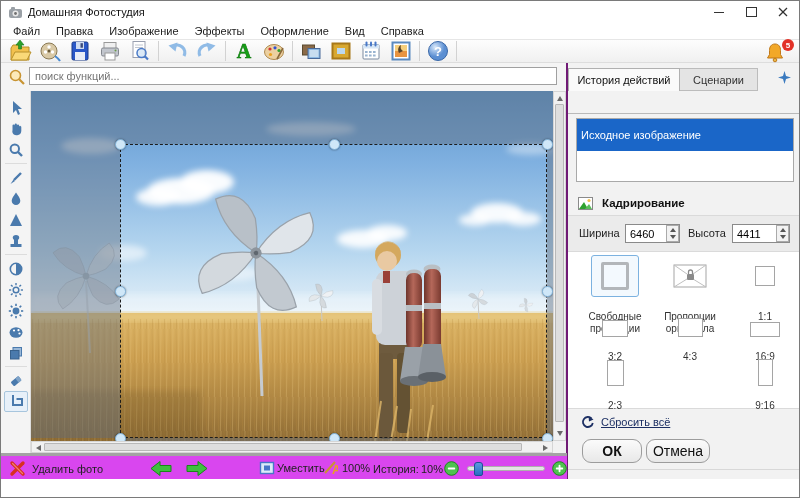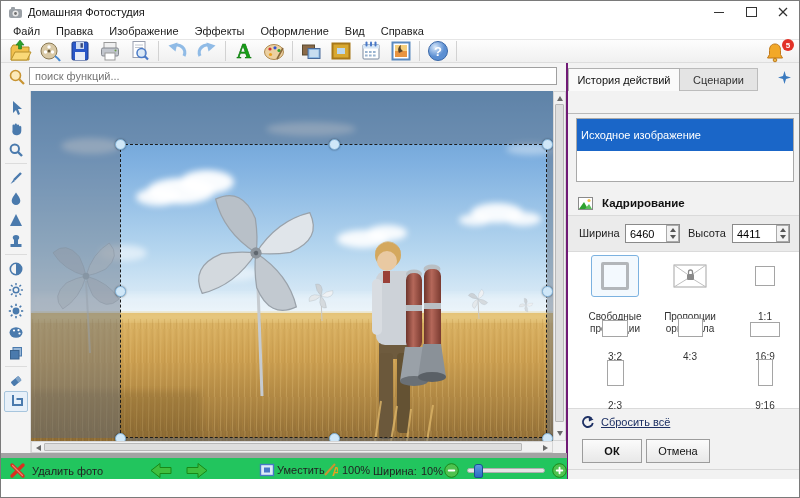--- a/index.html
+++ b/index.html
@@ -52,23 +52,23 @@
   .tri-u{width:0;height:0;border-left:3px solid transparent;border-right:3px solid transparent;border-bottom:4px solid #555;}
   .tri-d{width:0;height:0;border-left:3px solid transparent;border-right:3px solid transparent;border-top:4px solid #555;}
   #presets{position:absolute;left:0;top:189px;width:100%;height:157px;background:#fff;border-bottom:1px solid #dadada;box-sizing:border-box;}
   .pcell{position:absolute;width:70px;text-align:center;}
   .pbox{width:48px;height:42px;margin:0 auto;border:1px solid transparent;border-radius:3px;display:flex;align-items:center;justify-content:center;box-sizing:border-box;}
   .pbox.sel{border-color:#7cb2e0;background:#f3f9fe;}
   .plabel{font-size:10px;color:#333;line-height:1.15;margin-top:14px;}
   .rthumb{margin:0 auto;border:1px solid #a5a5a5;background:#fff;box-sizing:border-box;}
   #resetrow{position:absolute;left:12px;top:163px;display:flex;align-items:center;}
   #reset-link{font-size:11px;color:#1c2f63;text-decoration:underline;margin-left:7px;}
-  .btn{position:absolute;height:22px;background:linear-gradient(#fbfbfb,#e8e8e8);border:1px solid #9c9c9c;border-radius:0;font-size:11px;display:flex;align-items:center;justify-content:center;color:#111;}
-  
-  #bottombar{position:absolute;left:0;top:452px;width:566px;height:26px;background:#22c55e;border-top:5px solid #a3a3a3;box-sizing:border-box;text-align:center;}
+  .btn{position:absolute;height:22px;background:linear-gradient(#fbfbfb,#e8e8e8);border:1px solid #9c9c9c;border-radius:9px;font-size:14px;display:flex;align-items:center;justify-content:center;color:#111;}
+  
+  #bottombar{position:absolute;left:0;top:452px;width:566px;height:26px;background:#d946ef;border-top:3px solid #a3a3a3;box-sizing:border-box;text-align:center;}
   .bblabel{font-size:11px;color:#222;}
   #slider-track{position:absolute;left:466px;top:10px;width:78px;height:5px;background:#e4e4e4;border:1px solid #aeaeae;border-radius:3px;box-sizing:border-box;}
   #slider-handle{position:absolute;left:6px;top:-5px;width:9px;height:14px;background:linear-gradient(#5d9ae0,#2a6cc4);border:1px solid #1d4f96;border-radius:3px 3px 2px 2px;box-sizing:border-box;}
   
   #statusbar{position:absolute;left:0;top:478px;width:100%;height:20px;background:#f5f5f5;border-top:1px solid #c8c8c8;box-sizing:border-box;}
   .stext{font-size:11px;color:#222;position:absolute;top:3px;white-space:nowrap;}
   .sdiv{position:absolute;top:2px;width:1px;height:15px;background:#cfcfcf;}
 </style>
 </head>
 <body>
@@ -641,21 +641,21 @@
         </svg>
       <span class="bblabel" style="margin-left:2px">Уместить</span>
     </div>
     <div class="abs" style="left:322px;top:4px;display:flex;align-items:center">
       <svg width="15" height="16">
           <line x1="2" y1="13" x2="12" y2="2" stroke="#c89432" stroke-width="2"></line>
           <text x="9" y="14" font-size="12" font-weight="bold" fill="#e8a020" font-family="Liberation Sans,sans-serif">A</text>
         </svg>
       <span class="bblabel" style="margin-left:4px">100%</span>
     </div>
-    <span class="bblabel abs" style="left:372px;top:7px">Ширина:</span>
+    <span class="bblabel abs" style="left:372px;top:7px">История:</span>
     <span class="bblabel abs" style="left:420px;top:7px">10%</span>
     <svg class="abs" style="left:443px;top:5px" width="15" height="15">
         <circle cx="7.5" cy="7.5" r="6.8" fill="#4fc24f" stroke="#1a881a"></circle>
         <rect x="3.8" y="6.6" width="7.4" height="1.9" rx="0.9" fill="#fff"></rect>
       </svg>
     <div id="slider-track">
       <div id="slider-handle"></div>
     </div>
     <svg class="abs" style="left:551px;top:5px" width="15" height="15">
         <circle cx="7.5" cy="7.5" r="6.8" fill="#4fc24f" stroke="#1a881a"></circle>

